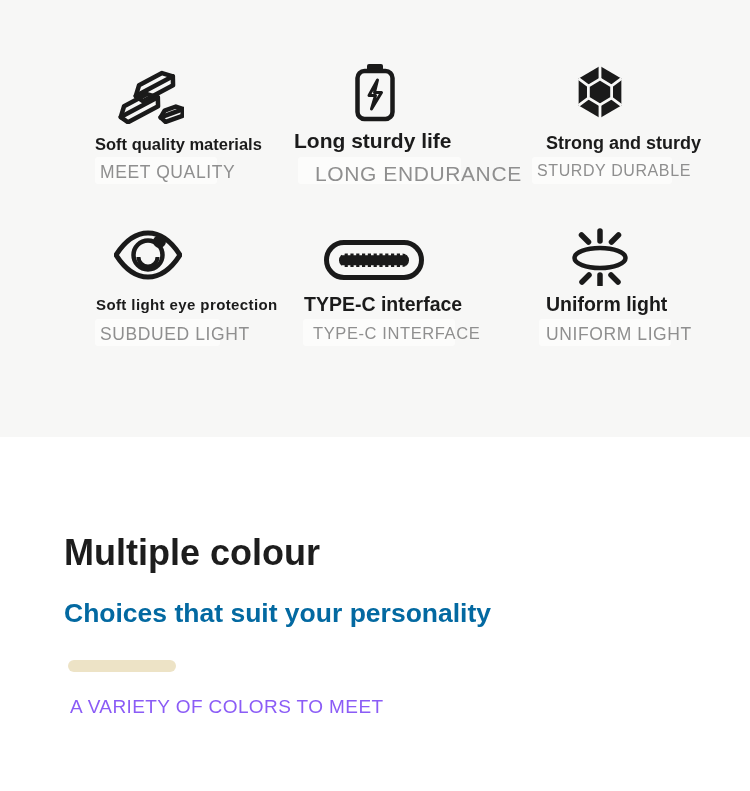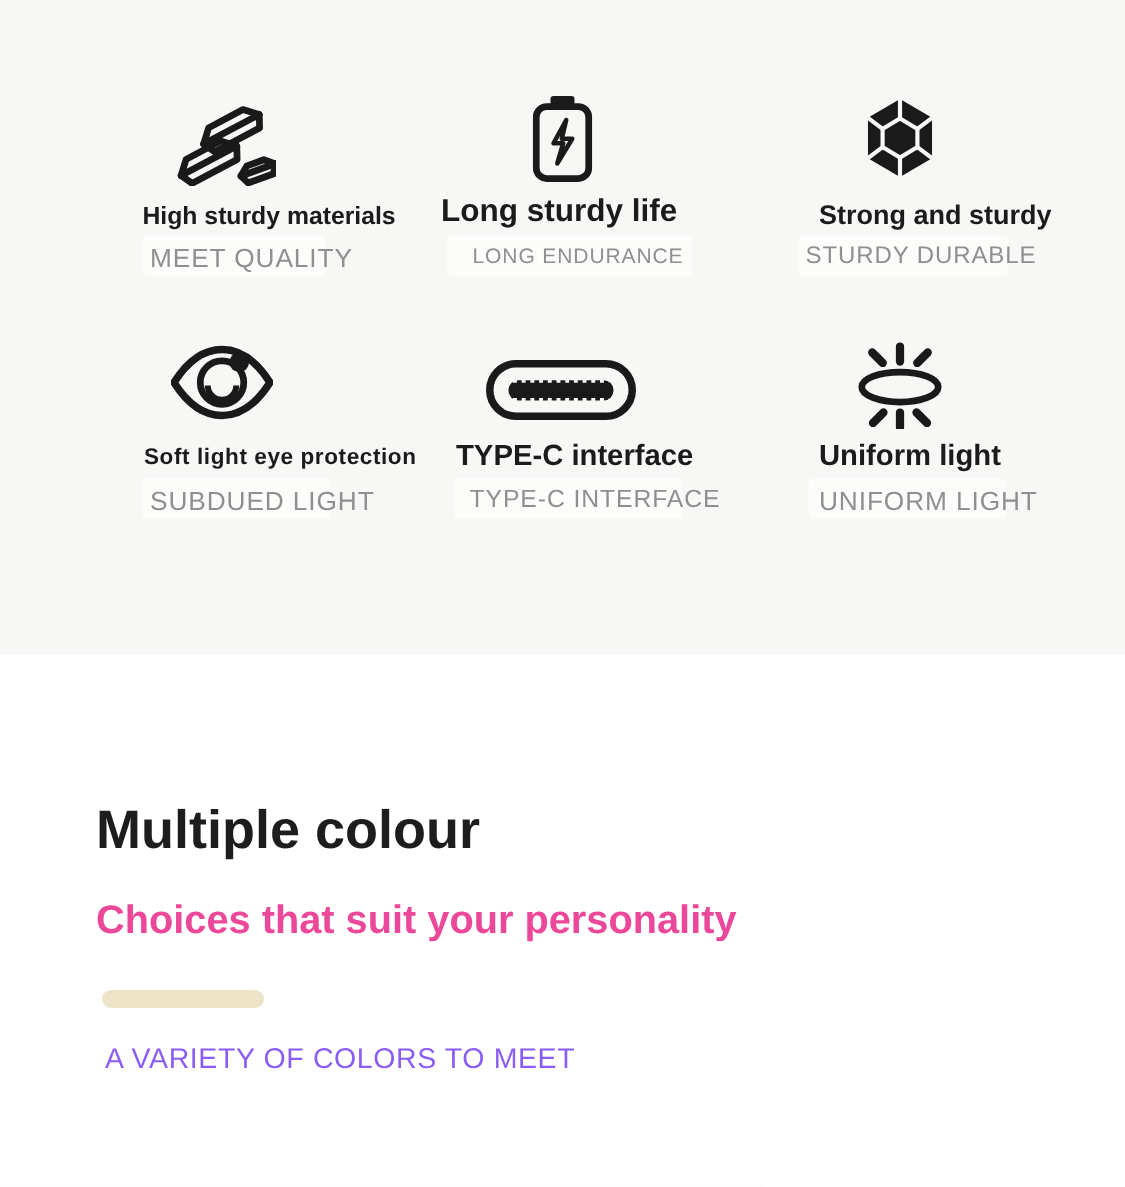--- a/index.html
+++ b/index.html
@@ -15,35 +15,35 @@
   
   .i0{left:112px;top:62px;}   .i1{left:355px;top:64px;}  .i2{left:574px;top:64px;}
   .i3{left:114px;top:228px;}  .i4{left:324px;top:240px;} .i5{left:571px;top:228px;}
   .t0{left:95px;top:135px;font-size:16.5px;}
   .t1{left:294px;top:129px;font-size:21px;}
   .t2{left:546px;top:133px;font-size:18px;}
   .t3{left:96px;top:296px;font-size:15px;letter-spacing:0.4px;}
   .t4{left:304px;top:293px;font-size:19.5px;}
   .t5{left:546px;top:293px;font-size:19.5px;}
   .s0{left:100px;top:162px;font-size:17.5px;}
-  .s1{left:315px;top:162px;font-size:14px;}
+  .s1{left:315px;top:162px;font-size:21px;}
   .s2{left:537px;top:162px;font-size:16px;}
   .s3{left:100px;top:324px;font-size:17.5px;}
   .s4{left:313px;top:324px;font-size:16.5px;}
   .s5{left:546px;top:324px;font-size:17.5px;}
   .p0{left:95px;top:157px;width:122px;height:27px;}
   .p1{left:298px;top:157px;width:163px;height:27px;}
   .p2{left:532px;top:157px;width:140px;height:27px;}
   .p3{left:95px;top:319px;width:125px;height:27px;}
   .p4{left:303px;top:319px;width:152px;height:27px;}
   .p5{left:539px;top:319px;width:132px;height:27px;}
   
   .colour{position:absolute;left:0;top:437px;width:750px;height:354px;background:#ffffff;}
   .c-heading{position:absolute;left:64px;top:95px;font-size:36px;font-weight:700;color:#1d1d1d;white-space:nowrap;}
-  .c-subheading{position:absolute;left:64px;top:161px;font-size:26.5px;font-weight:700;color:#ec4899;white-space:nowrap;}
+  .c-subheading{position:absolute;left:64px;top:161px;font-size:26.5px;font-weight:700;color:#0369a1;white-space:nowrap;}
   .c-bar{position:absolute;left:68px;top:223px;width:108px;height:12px;border-radius:6px;background:#ede3c6;}
   .c-caption{position:absolute;left:70px;top:260px;font-size:19px;line-height:20.5px;color:#8b5cf6;letter-spacing:0.4px;font-weight:400;}
 </style>
 </head>
 <body>
 
 <div class="page">
 
   <section class="features">
 
@@ -58,21 +58,21 @@
             <path d="M4,16 L0,8 L8,0 L34,0 L42,8 L38,16 Z"></path>
               <path d="M0,8 L42,8"></path>
           </g>
           <g transform="translate(46,51) rotate(-20)">
             <path d="M4,11 L1,5 L7,0 L19,0 L25,5 L22,11 Z"></path>
               <path d="M1,5 L25,5"></path>
           </g>
         </g>
       </svg>
     </div>
-    <div class="ftitle t0">High sturdy materials</div>
+    <div class="ftitle t0">Soft quality materials</div>
     <div class="patch p0"></div>
     <div class="fsub s0">MEET QUALITY</div>
 
     <div class="ficon i1">
       <svg width="40" height="58" viewBox="0 0 40 58">
         <rect x="12" y="0" width="16" height="7" rx="2" fill="#1a1a1a"></rect>
         <rect x="2.5" y="7" width="35" height="48" rx="7" fill="none" stroke="#1a1a1a" stroke-width="4.5"></rect>
         <path d="M22.5,16 L14,31.5 L20.5,31.5 L16.5,45 L26.5,28.5 L19.5,28.5 Z" fill="none" stroke="#1a1a1a" stroke-width="3" stroke-linejoin="round"></path>
       </svg>
     </div>

